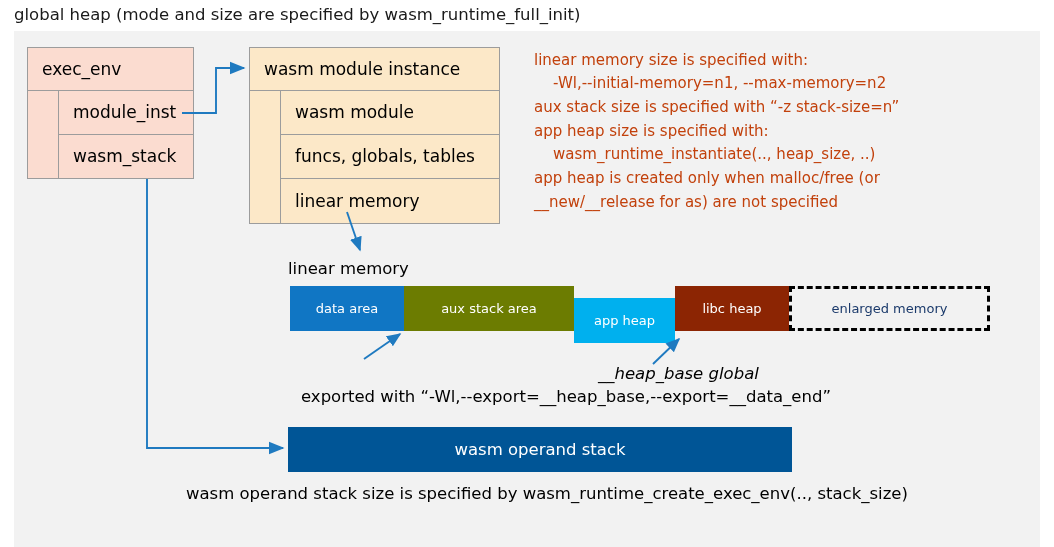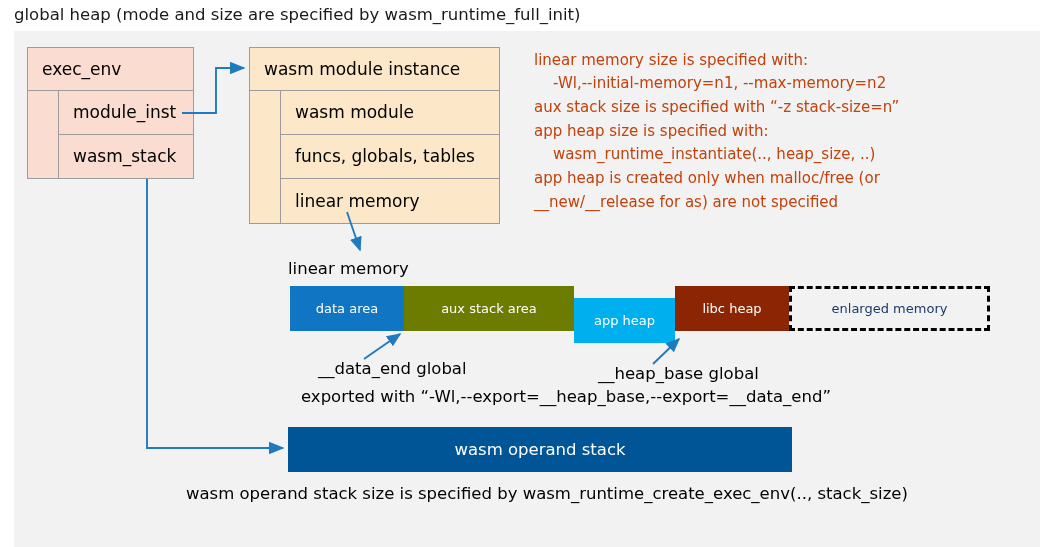--- a/index.html
+++ b/index.html
@@ -155,22 +155,21 @@
   <div class="seg" style="left:574px;top:286px;width:101px;height:45px;background:#00b0ee;margin-top:12px;">
     <span>app heap</span>
   </div>
   <div class="seg" style="left:675px;top:286px;width:114px;height:45px;background:#8c2503;">
     <span>libc heap</span>
   </div>
   <div class="seg dashed" style="left:789px;top:286px;width:201px;height:45px;">
     <span>enlarged memory</span>
   </div>
 
-  <div class="caption" style="left:318px;top:357px;">__data_end global</div>
-  <div class="caption" style="left:598px;top:362px;">__heap_base global</div>
+  <div class="caption" style="left:598px;top:362px;font-style:italic;">__heap_base global</div>
   <div class="caption" style="left:301px;top:385px;">exported with “-Wl,--export=__heap_base,--export=__data_end”</div>
 
   <div class="opstack" style="left:288px;top:427px;width:504px;height:45px;background:#005596;">
     <span>wasm operand stack</span>
   </div>
   <div class="caption" style="left:186px;top:482px;">wasm operand stack size is specified by wasm_runtime_create_exec_env(.., stack_size)</div>
 
   <svg class="overlay" viewBox="0 0 1054 547">
     <defs>
       <marker id="arw" markerWidth="9" markerHeight="9" refX="7.6" refY="4" orient="auto">

